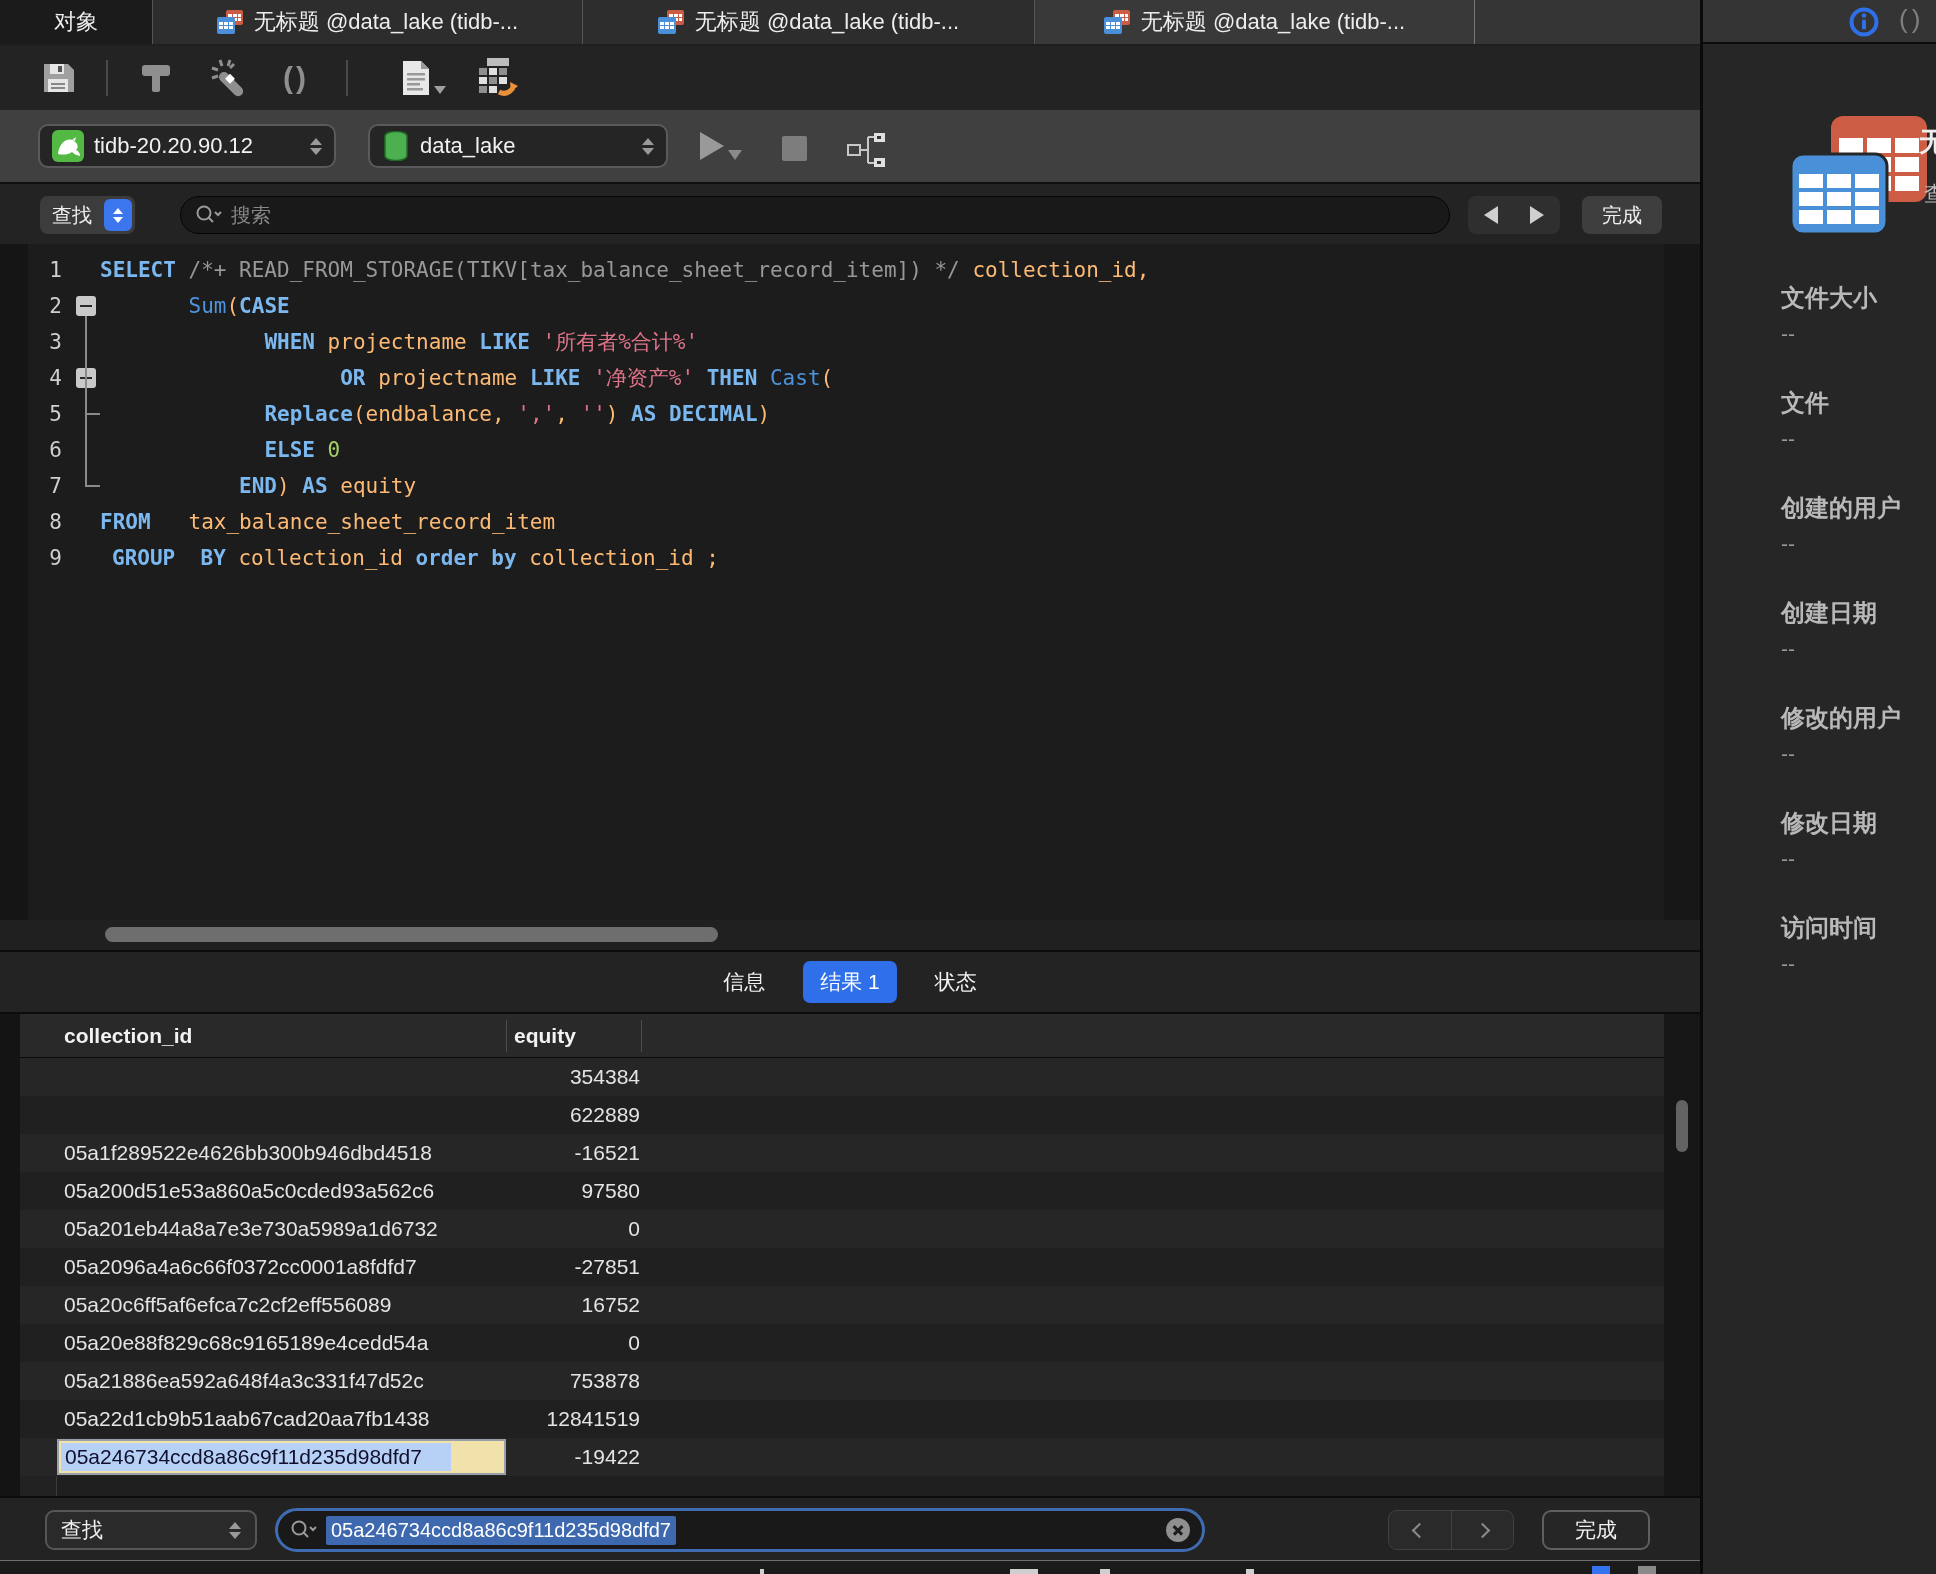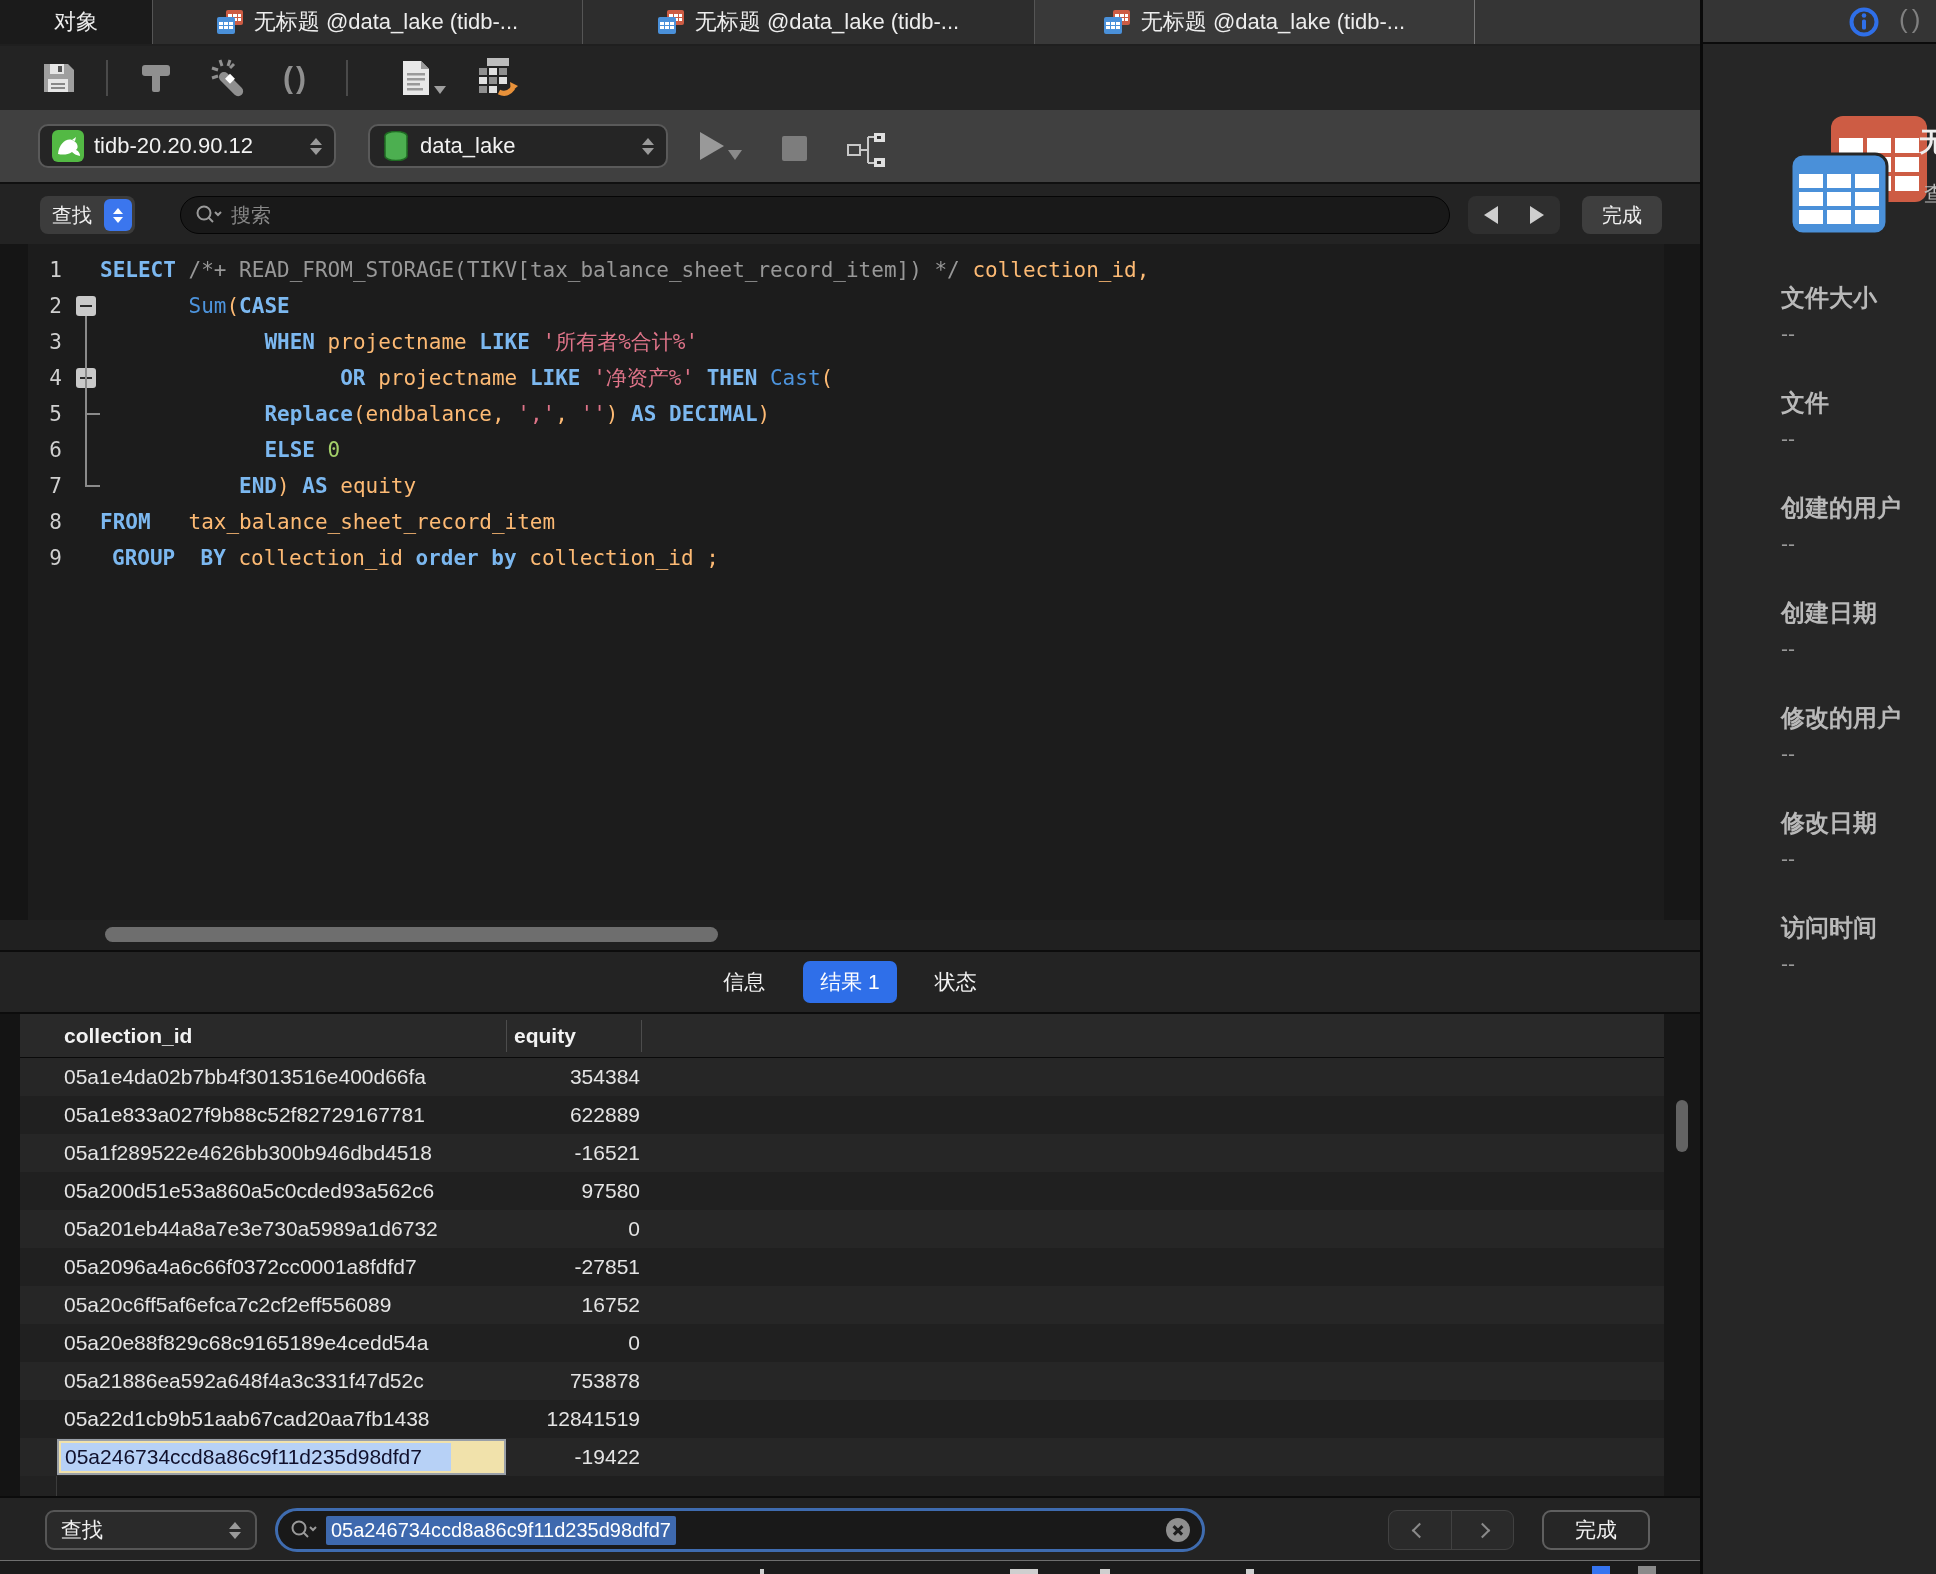--- a/index.html
+++ b/index.html
@@ -400,25 +400,23 @@
       <div class="lstrip"></div>
       <div class="gutter"></div>
       <div class="thead">
         <span class="th-id">collection_id</span>
         <span class="th-div1"></span>
         <span class="th-eq">equity</span>
         <span class="th-div2"></span>
       </div>
       <div class="trows" id="trows">
           <div class="trow light">
-            <span class="cid">05a1e4da02b7bb4f3013516e400d66fa</span>
             <span class="ceq">354384</span>
           </div>
           <div class="trow dark">
-            <span class="cid">05a1e833a027f9b88c52f82729167781</span>
             <span class="ceq">622889</span>
           </div>
           <div class="trow light">
             <span class="cid">05a1f289522e4626bb300b946dbd4518</span>
             <span class="ceq">-16521</span>
           </div>
           <div class="trow dark">
             <span class="cid">05a200d51e53a860a5c0cded93a562c6</span>
             <span class="ceq">97580</span>
           </div>

